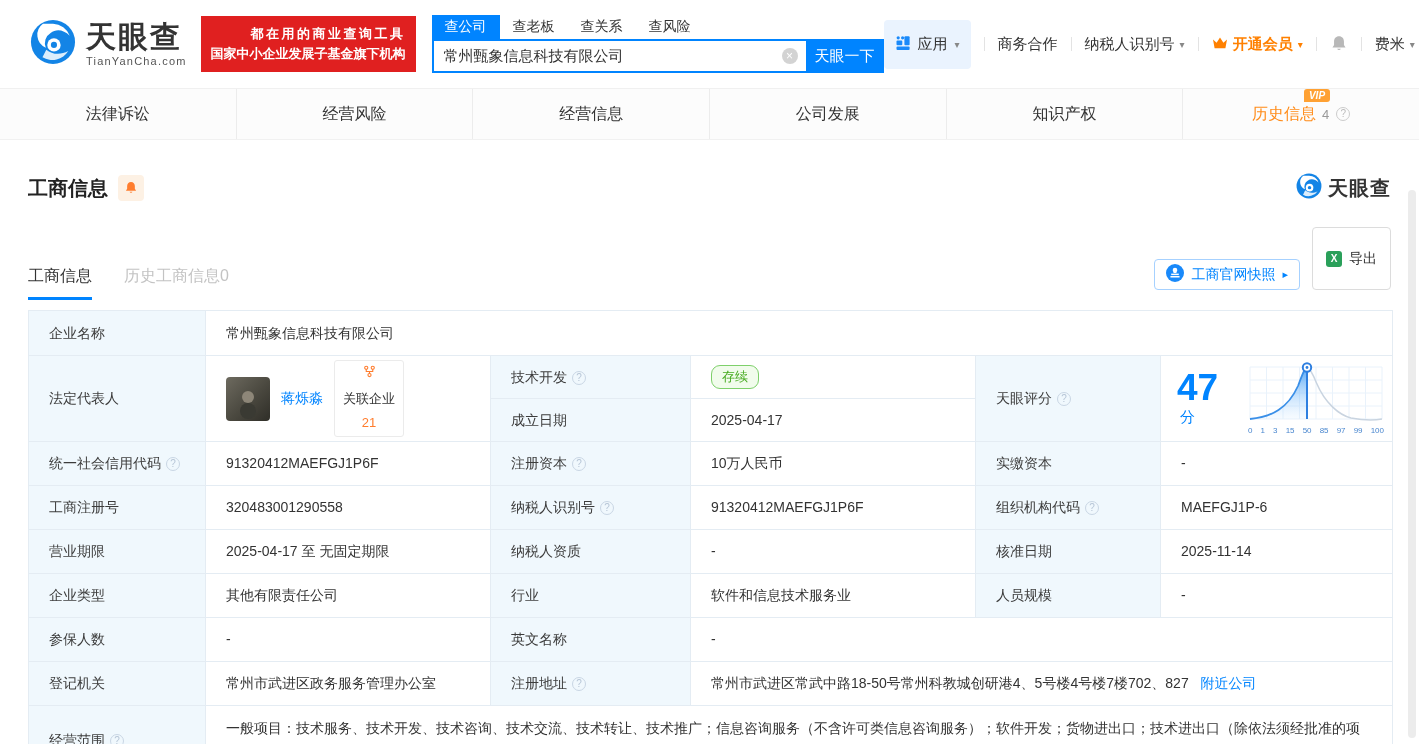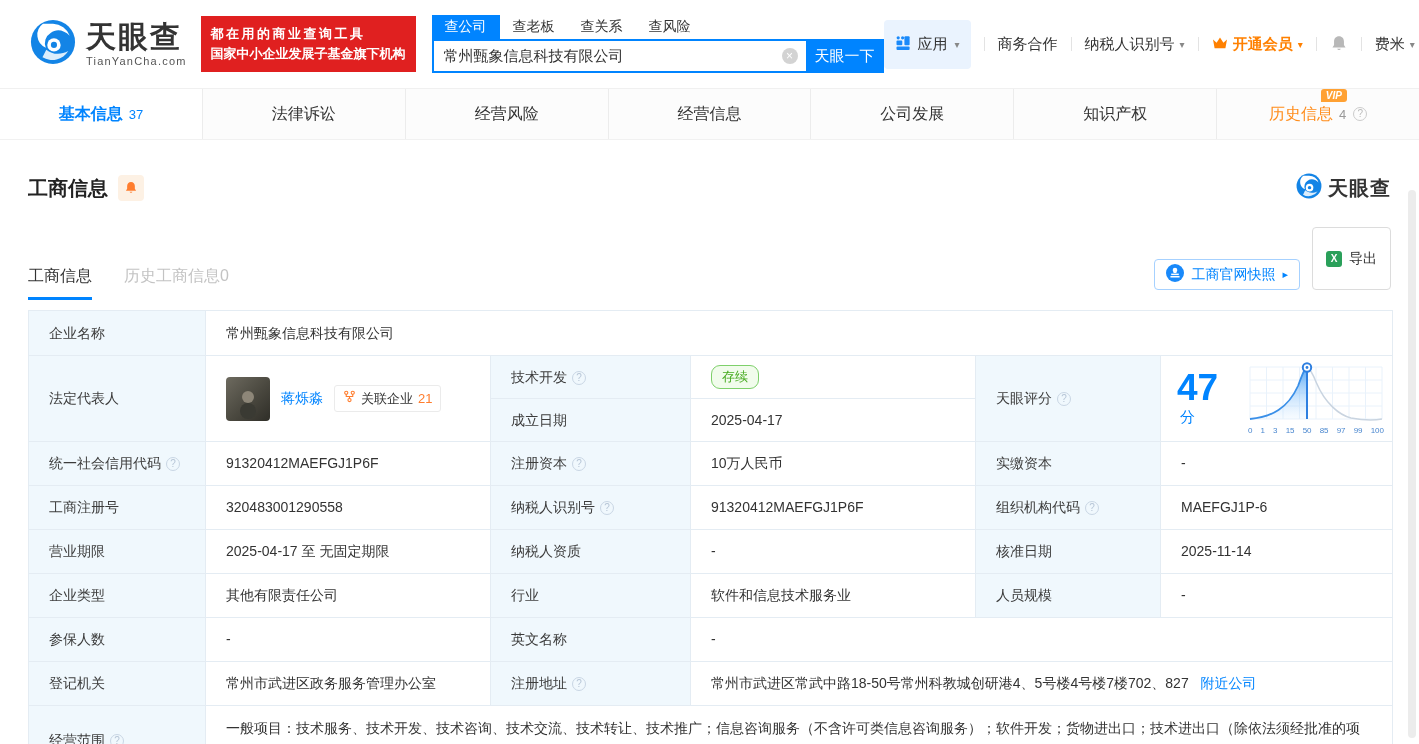--- a/index.html
+++ b/index.html
@@ -6,21 +6,21 @@
   html,body { width:1419px; height:744px; overflow:hidden; background:#fff;
     font-family:"Liberation Sans","DejaVu Sans",sans-serif; color:#333; }
   .page { position:relative; width:1419px; height:744px; background:#fff; }
 
   
   .header { display:flex; align-items:center; height:88px; padding:0 14px 0 30px; background:#fff; }
   .logo-block { display:flex; align-items:center; gap:10px; flex:0 0 auto; cursor:pointer; }
   .brand-text { display:flex; flex-direction:column; line-height:1; }
   .brand-cn { font-size:30px; font-weight:bold; color:#333; letter-spacing:2px; }
   .brand-en { font-size:11px; color:#555; letter-spacing:1.2px; margin-top:4px; }
-  .promo { margin-left:14px; background:#e02020; color:#fff; padding:8px 10px; text-align:left;
+  .promo { margin-left:14px; background:#e02020; color:#fff; padding:8px 10px; text-align:right;
     font-size:13px; font-weight:bold; line-height:20px; flex:0 0 auto; }
   .promo div:first-child { letter-spacing:2.5px; }
   .search-area { margin-left:16px; width:452px; flex:0 0 auto; }
   .search-tabs { display:flex; font-size:14px; }
   .search-tab { padding:3px 13px; cursor:pointer; color:#333; }
   .search-tab.active { background:#0084ff; color:#fff; }
   .search-box { display:flex; height:34px; }
   .input-wrap { position:relative; flex:1; }
   .search-input { width:100%; height:34px; border:2px solid #0084ff; border-right:none;
     padding:0 32px 0 10px; font-size:15px; color:#333; outline:none;
@@ -90,21 +90,21 @@
     vertical-align:1px; cursor:pointer; }
   .status-badge { display:inline-block; border:1px solid #7ed06b; background:#f1fcec; color:#48ab22;
     padding:1px 10px; border-radius:9px; font-size:13px; }
   .rep-cell { display:flex; align-items:center; gap:11px; }
   .avatar { width:44px; height:44px; border-radius:4px; flex:0 0 auto; cursor:pointer;
     background:linear-gradient(135deg,#6d6a5f 0%,#4a483f 55%,#2f2e28 100%); position:relative; overflow:hidden; }
   .avatar::after { content:""; position:absolute; left:16px; top:14px; width:12px; height:12px;
     border-radius:50%; background:#8d8678; box-shadow:0 14px 0 2px #3a3a33; }
   .rep-name { color:#0084ff; cursor:pointer; }
   .rel-badge { display:inline-flex; align-items:center; gap:5px; border:1px solid #ebebeb; border-radius:3px;
-    padding:3px 8px; font-size:13px; color:#333; cursor:pointer; background:#fff; }
+    padding:3px 8px; font-size:13px; color:#333; cursor:pointer; background:#fff;flex-direction:column; }
   .rel-count { color:#ff7d2e; }
   .score-cell { display:flex; align-items:center; gap:12px; padding:4px 8px 4px 16px; }
   .score-num { font-size:37px; font-weight:bold; color:#0084ff; line-height:1; }
   .score-unit { font-size:15px; color:#0084ff; margin-left:3px; }
   .score-chart { display:flex; flex-direction:column; width:136px; }
   .axis-row { display:flex; justify-content:space-between; font-size:8px; color:#4a87cf; margin-top:1px; }
   .addr-link { color:#0084ff; margin-left:8px; cursor:pointer; white-space:nowrap; }
   .dim { color:#333; }
 
   
@@ -194,24 +194,20 @@
       </span>
       <span class="nav-div"></span>
       <span class="nav-item">
         <span>费米</span>
         <span class="caret">▾</span>
       </span>
     </div>
   </div>
 
   <div class="main-tabs">
-    <div class="main-tab active">
-      <span>基本信息</span>
-      <span class="t-count">37</span>
-    </div>
     <div class="main-tab">
       <span>法律诉讼</span>
     </div>
     <div class="main-tab">
       <span>经营风险</span>
     </div>
     <div class="main-tab">
       <span>经营信息</span>
     </div>
     <div class="main-tab">

